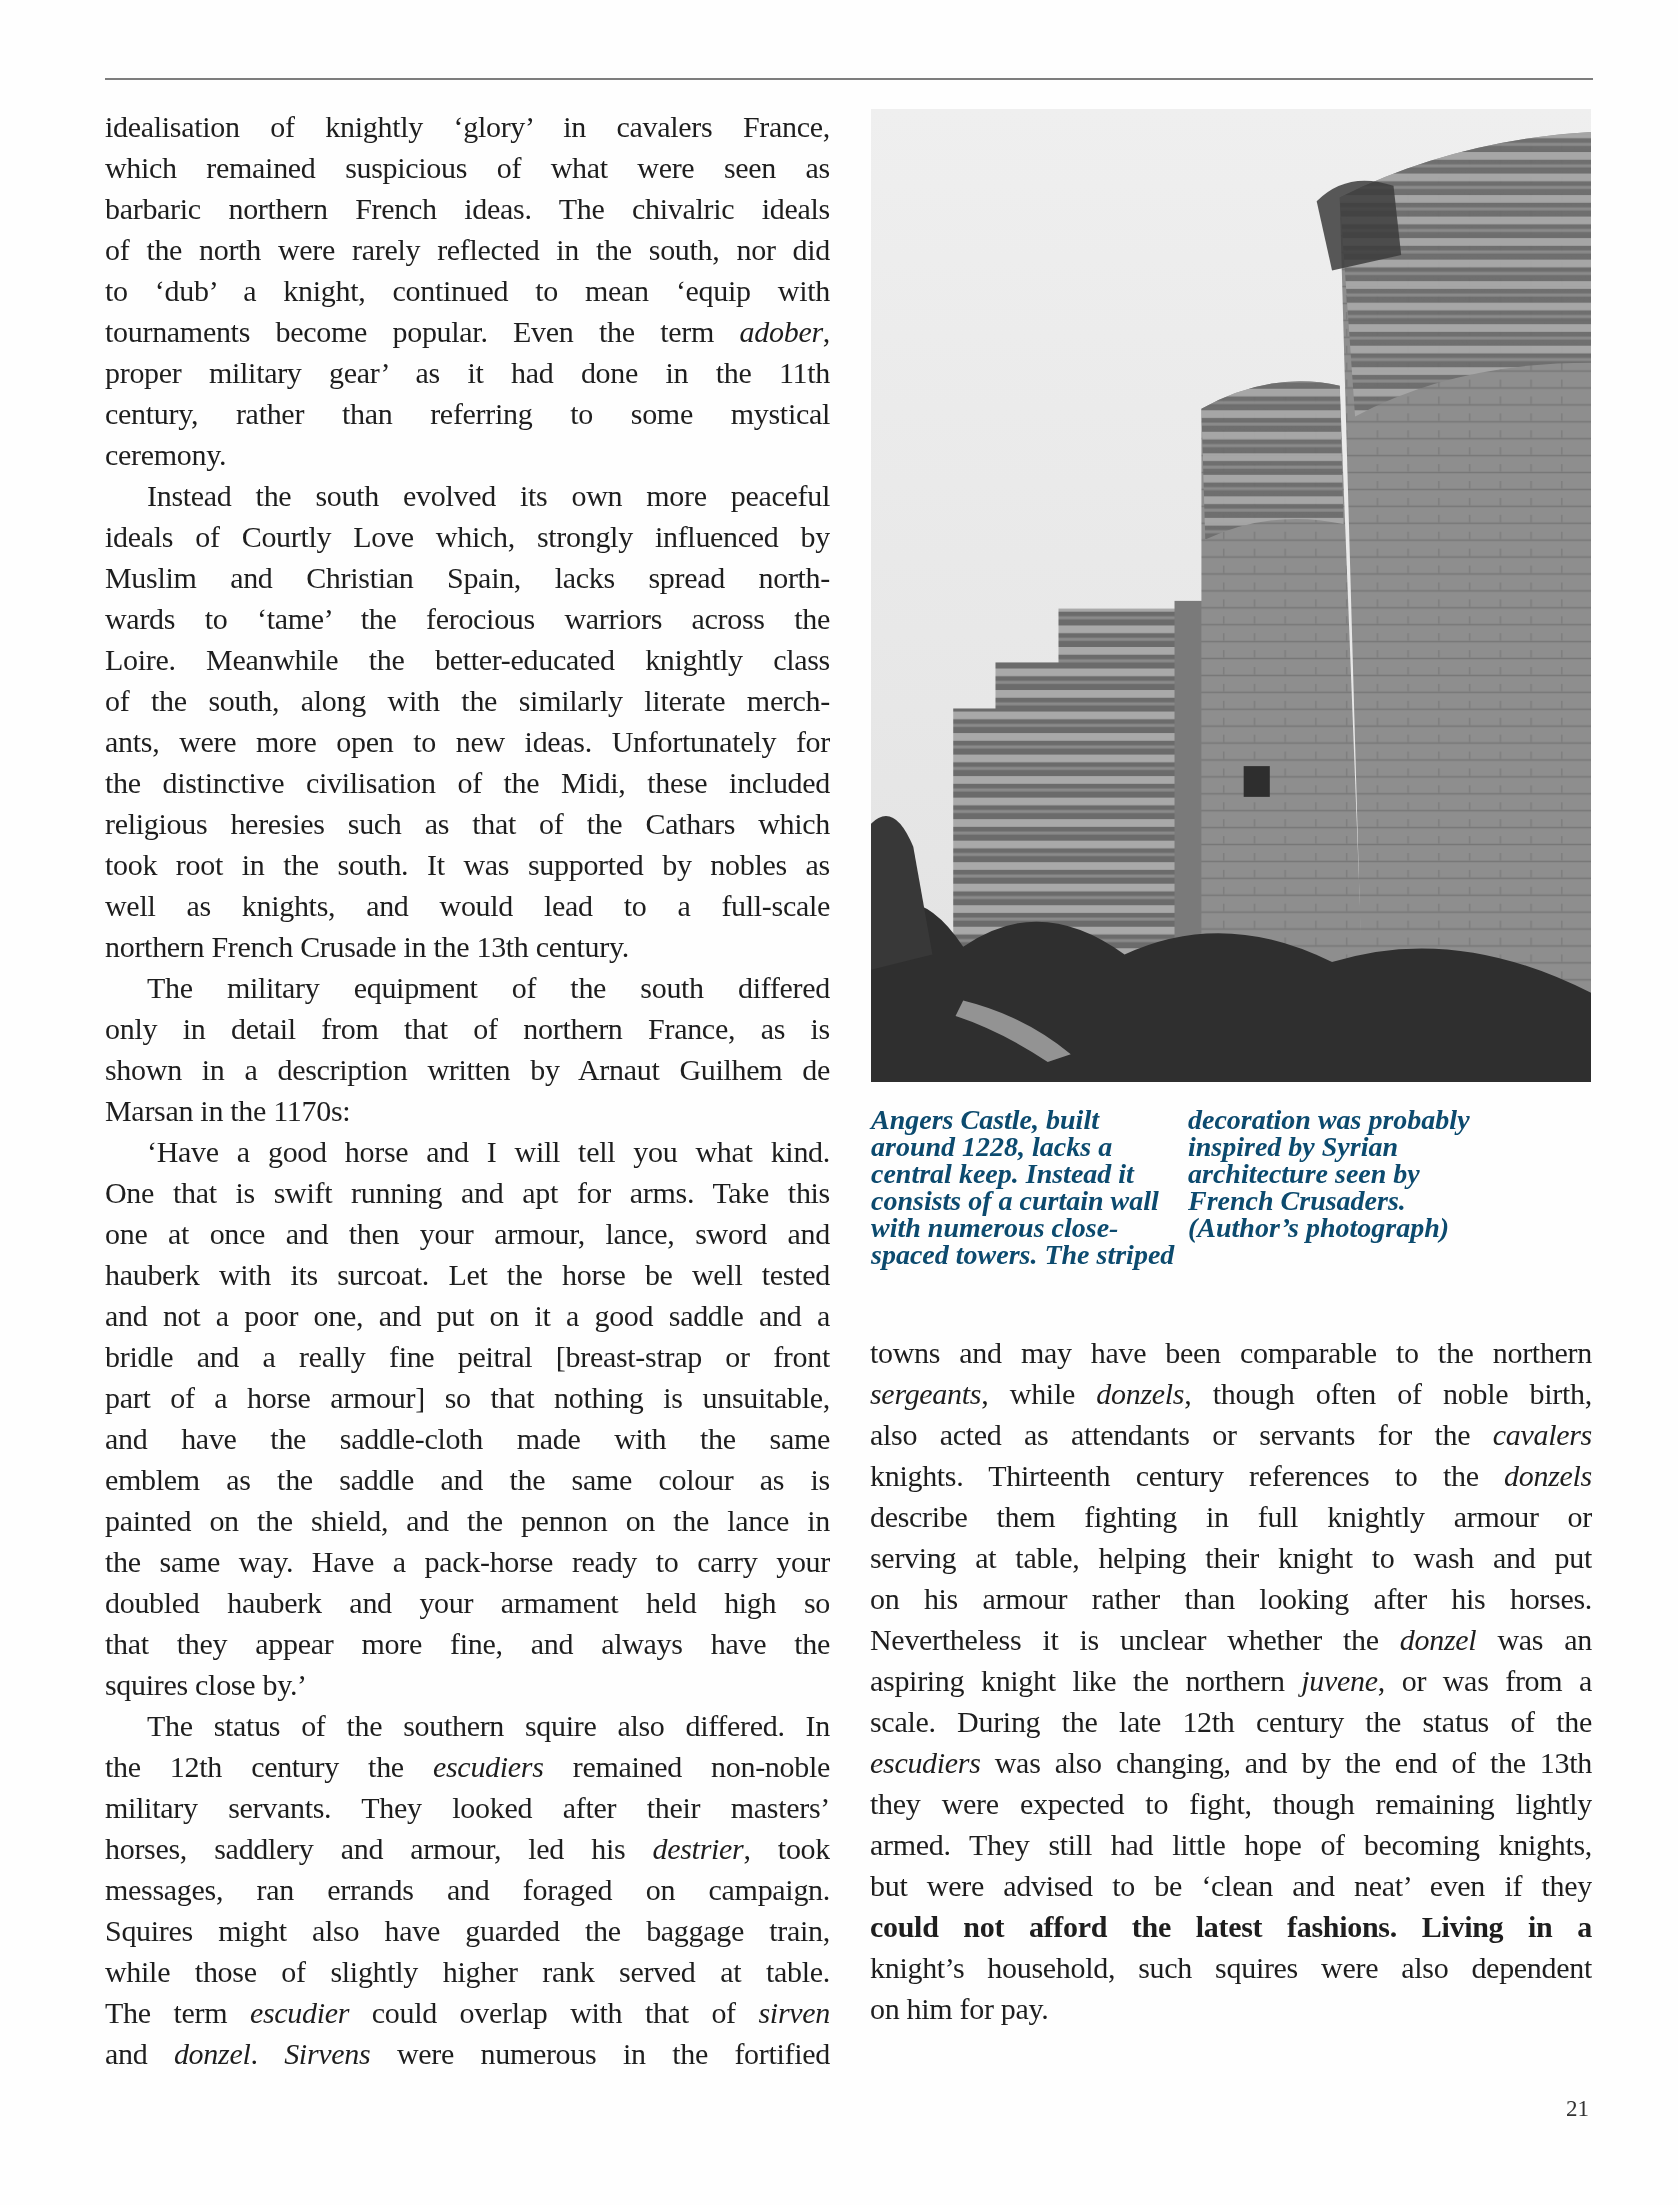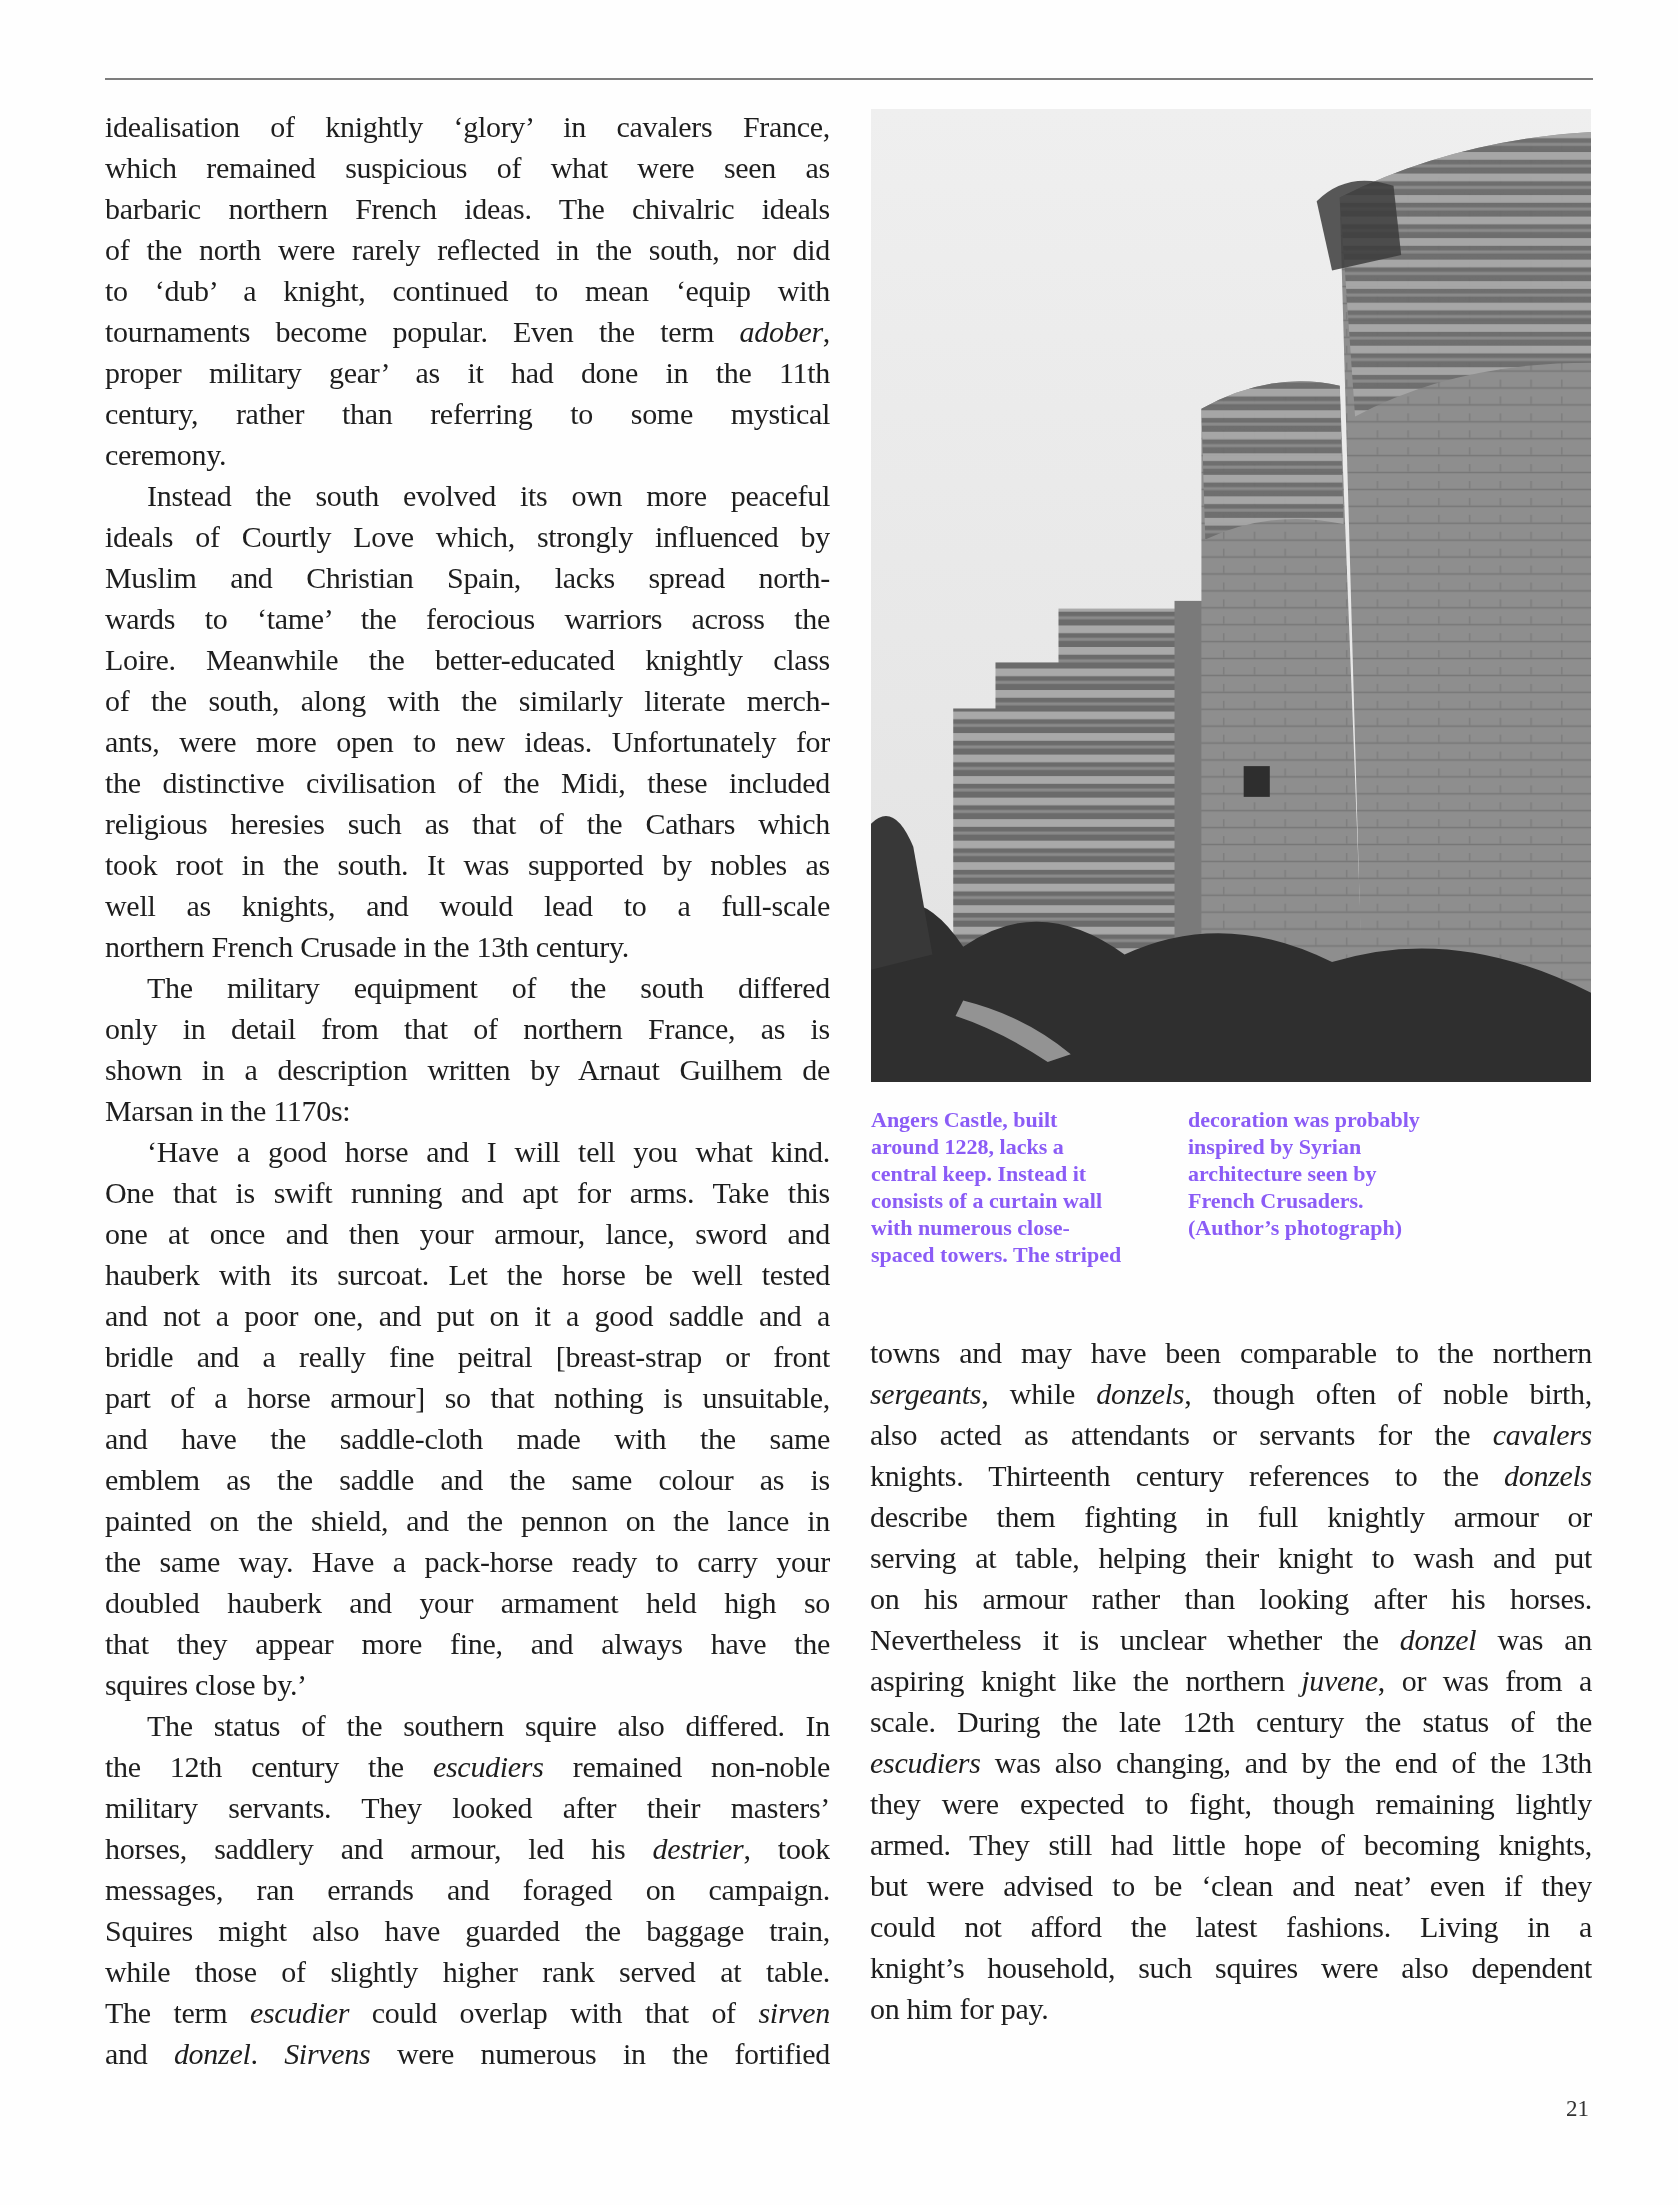--- a/index.html
+++ b/index.html
@@ -8,21 +8,21 @@
   .top-rule { position: absolute; left: 105px; top: 78px; width: 1488px; height: 2.3px; background: #7d7d7d; }
   .col { position: absolute; font-family: "Liberation Serif", "DejaVu Serif", serif; color: #1e1e1e; font-size: 30px; }
   .col-left { left: 105px; top: 106px; width: 725px; }
   .col-right { left: 870px; top: 1332px; width: 722px; }
   .line { display: block; height: 41px; line-height: 41px; white-space: nowrap; text-align: justify; text-align-last: justify; letter-spacing: -0.3px; }
   .line.last { text-align: left; text-align-last: left; }
   .line.indent { padding-left: 42px; }
   .seg-i { font-style: italic; }
   .photo { position: absolute; left: 871px; top: 109px; width: 720px; height: 973px; overflow: hidden; background: #d8d8d8; }
   .photo svg { display: block; width: 100%; height: 100%; }
-  .caption { position: absolute; top: 1106px; font-family: "Liberation Serif", "DejaVu Serif", serif; font-weight: bold; font-size: 22px; line-height: 27px; color: #8b5cf6; }
+  .caption { position: absolute; top: 1106px; font-family: "Liberation Serif", "DejaVu Serif", serif; font-style: italic; font-weight: bold; font-size: 28px; line-height: 27px; color: #0c4a6e; }
   .caption-left { left: 871px; width: 353px; }
   .caption-right { left: 1188px; width: 338px; }
   .caption .cline { display: block; white-space: nowrap; }
   .page-number { position: absolute; left: 1566px; top: 2096px; font-family: "Liberation Serif", serif; font-size: 23px; color: #333; }
 </style>
 </head>
 <body>
 
 <div class="page">
   <div class="top-rule"></div>
@@ -152,21 +152,21 @@
         <span class="line" style="white-space: normal; overflow: hidden;"><span>describe them fighting in full knightly armour or</span></span>
         <span class="line" style="white-space: normal; overflow: hidden;"><span>serving at table, helping their knight to wash and put</span></span>
         <span class="line" style="white-space: normal; overflow: hidden;"><span>on his armour rather than looking after his horses.</span></span>
         <span class="line" style="white-space: normal; overflow: hidden;"><span>Nevertheless it is unclear whether the </span><span class="seg-i">donzel</span><span> was an</span></span>
         <span class="line" style="white-space: normal; overflow: hidden;"><span>aspiring knight like the northern </span><span class="seg-i">juvene</span><span>, or was from a</span></span>
         <span class="line" style="white-space: normal; overflow: hidden;"><span>scale. During the late 12th century the status of the</span></span>
         <span class="line" style="white-space: normal; overflow: hidden;"><span class="seg-i">escudiers</span><span> was also changing, and by the end of the 13th</span></span>
         <span class="line" style="white-space: normal; overflow: hidden;"><span>they were expected to fight, though remaining lightly</span></span>
         <span class="line" style="white-space: normal; overflow: hidden;"><span>armed. They still had little hope of becoming knights,</span></span>
         <span class="line" style="white-space: normal; overflow: hidden;"><span>but were advised to be ‘clean and neat’ even if they</span></span>
-        <span class="line" style="white-space: normal; overflow: hidden;"><span>could not afford the latest fashions. Living in a</span></span>
+        <span class="line" style="white-space: normal; overflow: hidden; font-weight: bold;"><span>could not afford the latest fashions. Living in a</span></span>
         <span class="line" style="white-space: normal; overflow: hidden;"><span>knight’s household, such squires were also dependent</span></span>
         <span class="line last" style="white-space: normal; overflow: hidden;"><span>on him for pay.</span></span>
       </div>
     </div>
 
   <div class="page-number">21</div>
 </div>
 
 
 </body></html>

